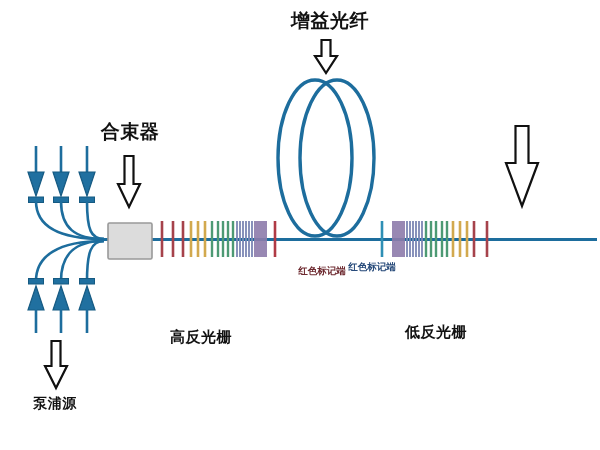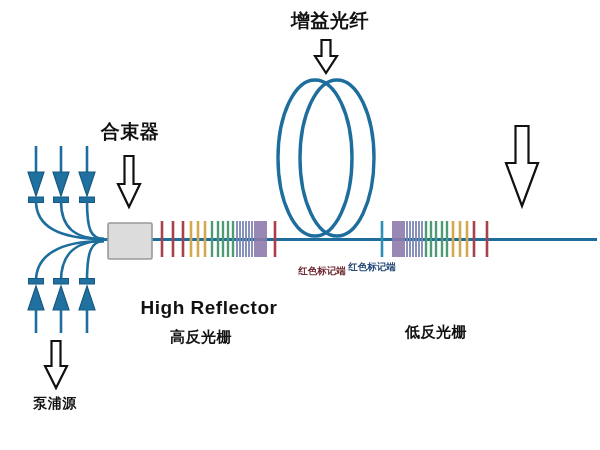--- a/index.html
+++ b/index.html
@@ -108,18 +108,17 @@
 
     <path d="M124.5,156 L133.5,156 L133.5,184 L140,184 L129,207 L118,184 L124.5,184 Z" fill="var(--arrow-fill)" stroke="var(--arrow-outline)" stroke-width="2.2" stroke-linejoin="miter"></path>
     <path d="M321.5,40 L330.5,40 L330.5,56 L337,56 L326,73 L315,56 L321.5,56 Z" fill="var(--arrow-fill)" stroke="var(--arrow-outline)" stroke-width="2.2" stroke-linejoin="miter"></path>
     <path d="M515.5,126 L528.5,126 L528.5,163 L538,163 L522,206 L506,163 L515.5,163 Z" fill="var(--arrow-fill)" stroke="var(--arrow-outline)" stroke-width="2.2" stroke-linejoin="miter"></path>
     <path d="M51.5,341 L60.5,341 L60.5,366 L67,366 L56,388 L45,366 L51.5,366 Z" fill="var(--arrow-fill)" stroke="var(--arrow-outline)" stroke-width="2.2" stroke-linejoin="miter"></path>
   </svg>
 
   <div class="lbl" style="left:330px;top:21px">增益光纤</div>
   <div class="lbl" style="left:130px;top:132px">合束器</div>
   <div class="lbl lbl-pump" style="left:55px;top:404px">泵浦源</div>
-  <div class="lbl" style="left:209px;top:308px">High Reflector</div>
   <div class="lbl lbl-sub" style="left:201px;top:337px">高反光栅</div>
   <div class="lbl lbl-sub" style="left:436px;top:332px">低反光栅</div>
   <div class="lbl lbl-small red-mark" style="left:274px;top:271px">红色标记端</div>
   <div class="lbl lbl-small blue-mark" style="left:372px;top:267px">红色标记端</div>
 </div>
 
 </body></html>

